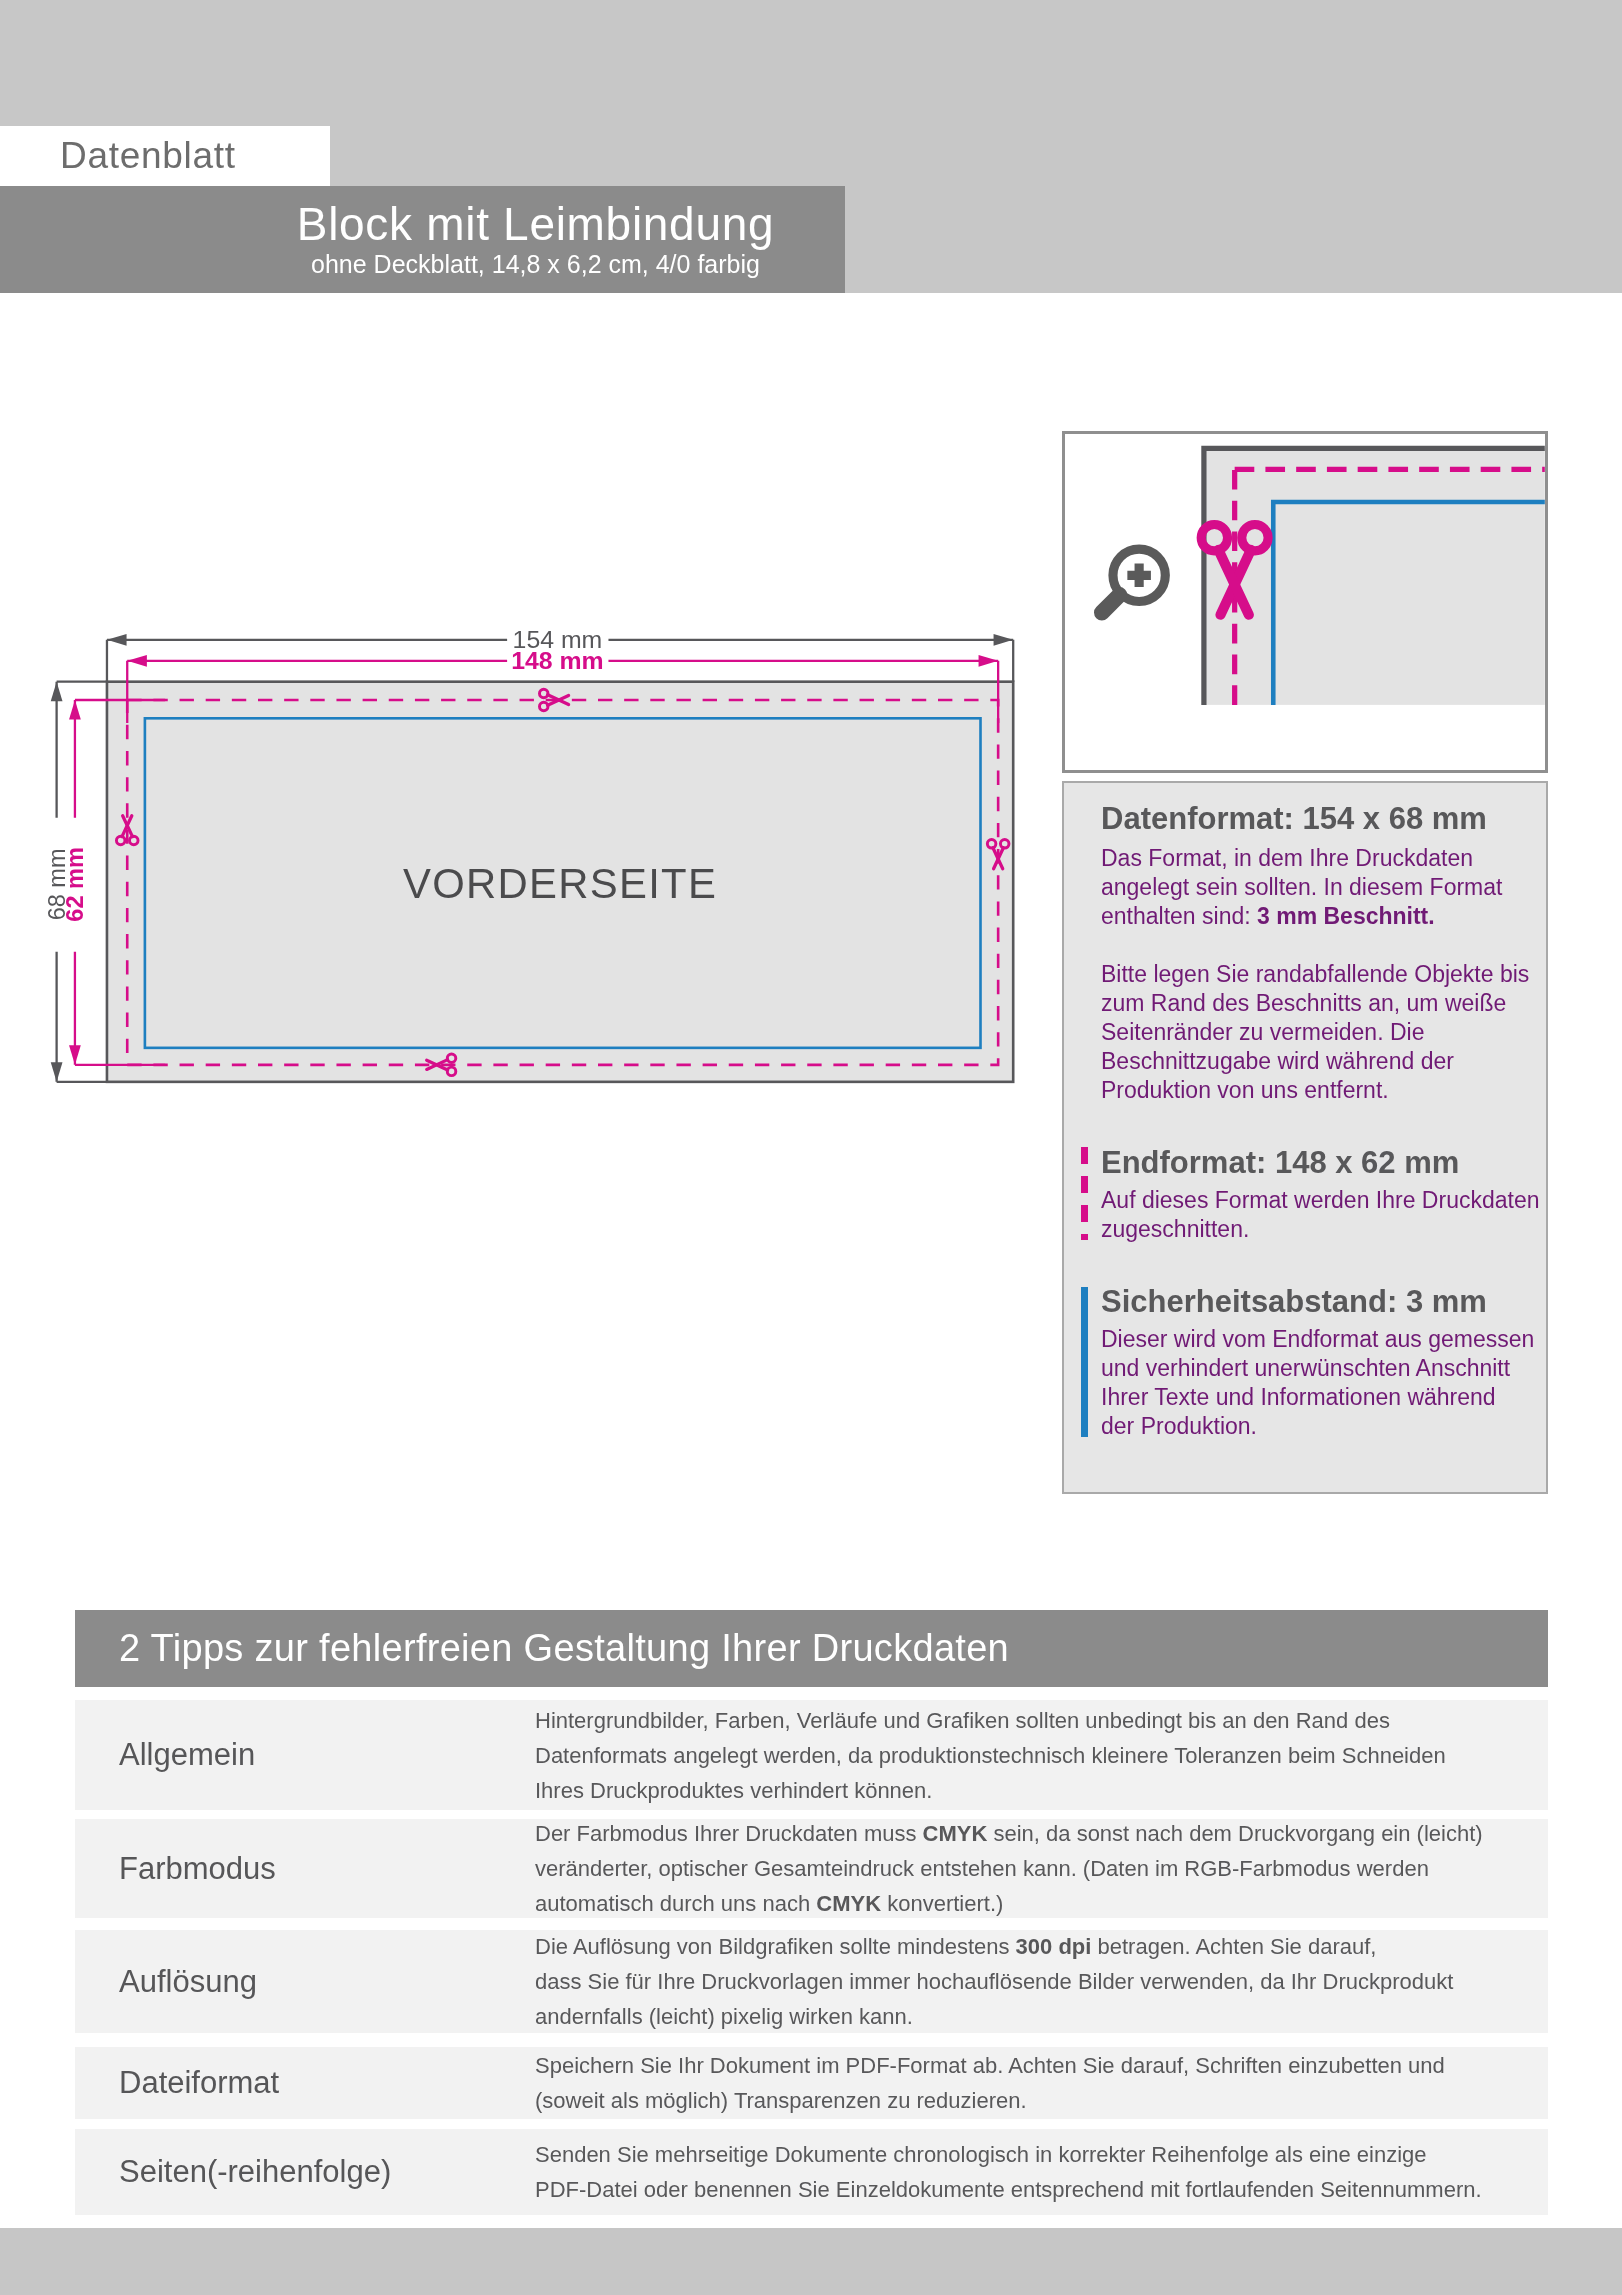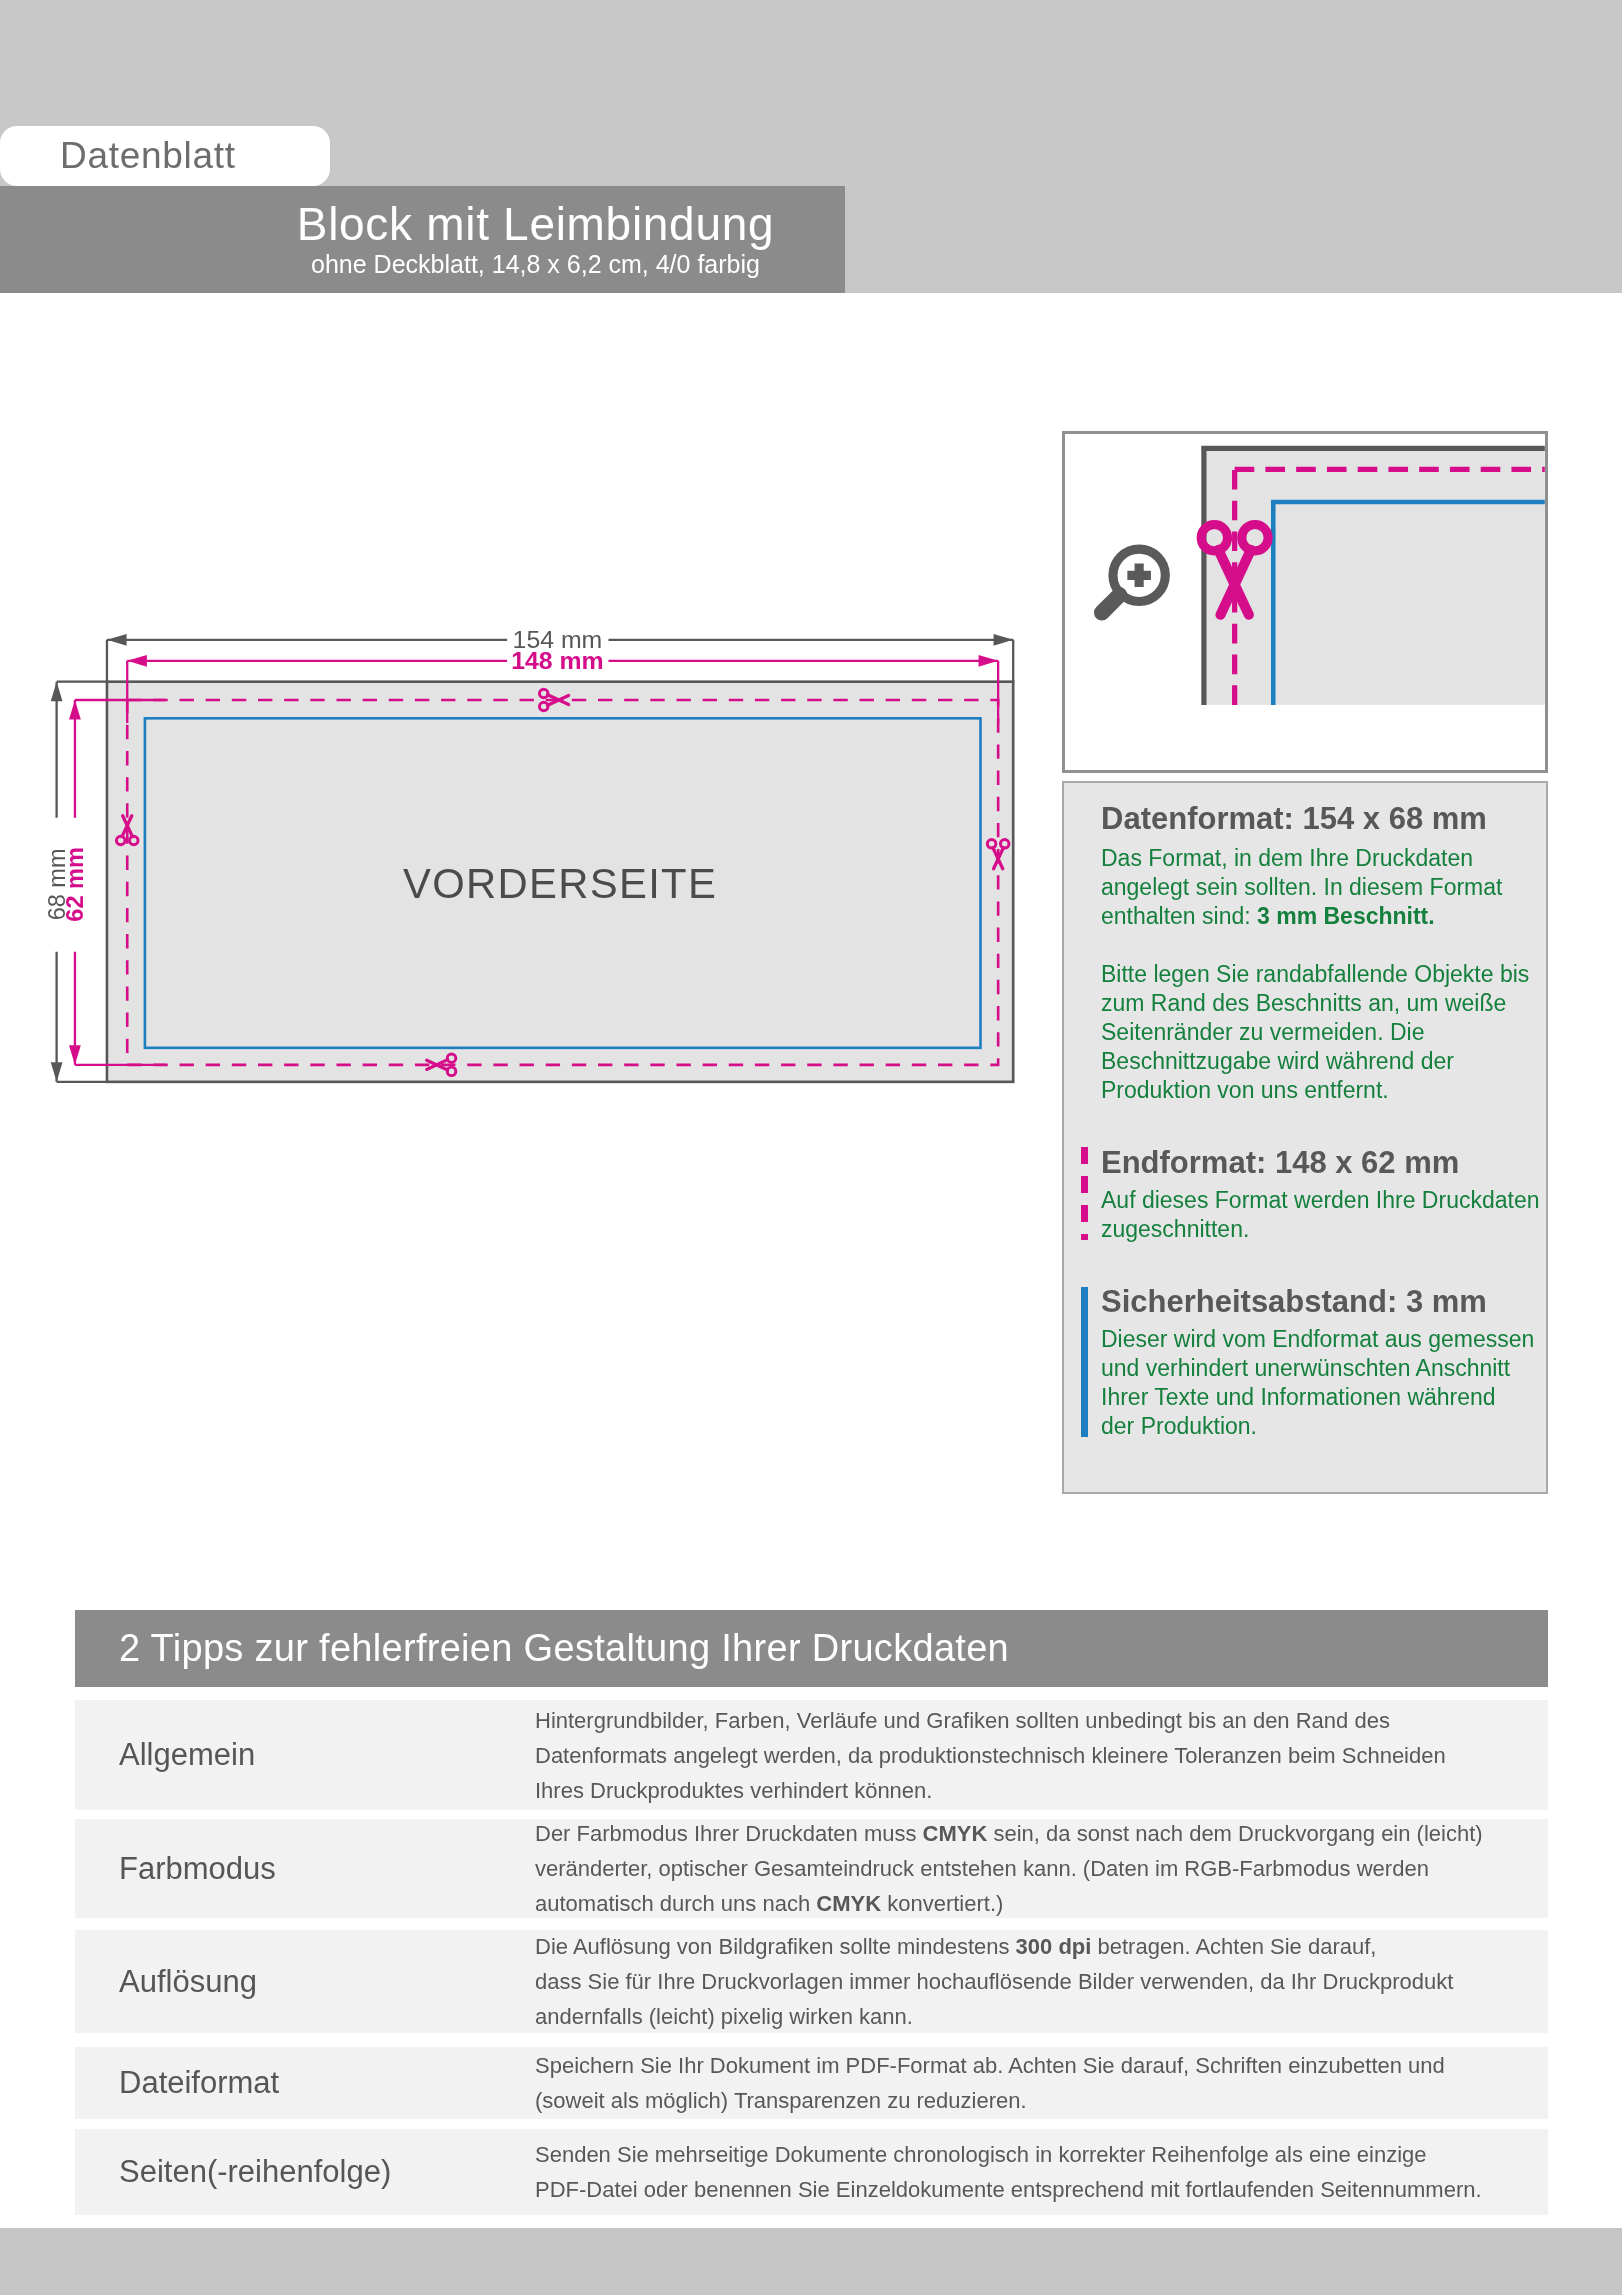--- a/index.html
+++ b/index.html
@@ -6,39 +6,39 @@
   body{
     width:1623px;height:2295px;position:relative;background:#ffffff;
     font-family:"Liberation Sans", sans-serif;color:#58585a;
     -webkit-font-smoothing:antialiased;
   }
   .abs{position:absolute;}
 
   
   .top-gray{left:0;top:0;width:1623px;height:293px;background:#c7c7c7;}
   .datenblatt-box{left:0;top:126px;width:330px;height:60px;background:#ffffff;
-    display:flex;align-items:center;padding-left:60px;box-sizing:border-box;border-radius:17px;}
+    display:flex;align-items:center;padding-left:60px;box-sizing:border-box;}
   .datenblatt-box span{font-size:37px;color:#6d6d6d;letter-spacing:0.7px;}
   .banner{left:0;top:186px;width:845px;height:107px;background:#8b8b8b;}
   .banner-inner{position:absolute;left:226px;top:0;width:619px;height:107px;
     display:flex;flex-direction:column;justify-content:center;align-items:center;color:#ffffff;text-align:right;}
   .banner-title{font-size:46px;line-height:48px;letter-spacing:0.7px;}
   .banner-sub{font-size:25px;line-height:29px;margin-top:2.6px;}
 
   
   .diagram-svg{left:0;top:615px;}
 
   
   .zoom-box{left:1062px;top:431px;width:486px;height:342px;background:#ffffff;
     border:3.3px solid #8f8f8f;box-sizing:border-box;}
   .info-panel{left:1062px;top:781px;width:486px;height:713px;background:#e6e6e6;
     border:2px solid #a9a9a9;box-sizing:border-box;
     padding:17px 22px 14px 37px;}
   .info-panel h3{margin:0;font-size:31px;line-height:37px;font-weight:bold;color:#58585a;}
-  .info-panel .ptxt{font-size:23px;line-height:29px;color:#15803d;}
+  .info-panel .ptxt{font-size:23px;line-height:29px;color:#701a75;}
   .info-panel .ptxt .line{white-space:nowrap;}
   .mt10{margin-top:6.5px;} .mt44{margin-top:29px;}
   .psection{position:relative;margin-top:39px;}
   .psection .ptxt{margin-top:5.2px;}
   .bar{position:absolute;left:-19.6px;width:6.5px;top:3.9px;bottom:3.9px;}
   .bar.dashed{background:repeating-linear-gradient(to bottom,#d60d8a 0,#d60d8a 17px,transparent 17px,transparent 29px);}
   .bar.solid{background:#1e7fc0;}
   .t-magenta{color:#d60d8a;}
   .t-blue{color:#1e7fc0;}
   .b{font-weight:bold;}

